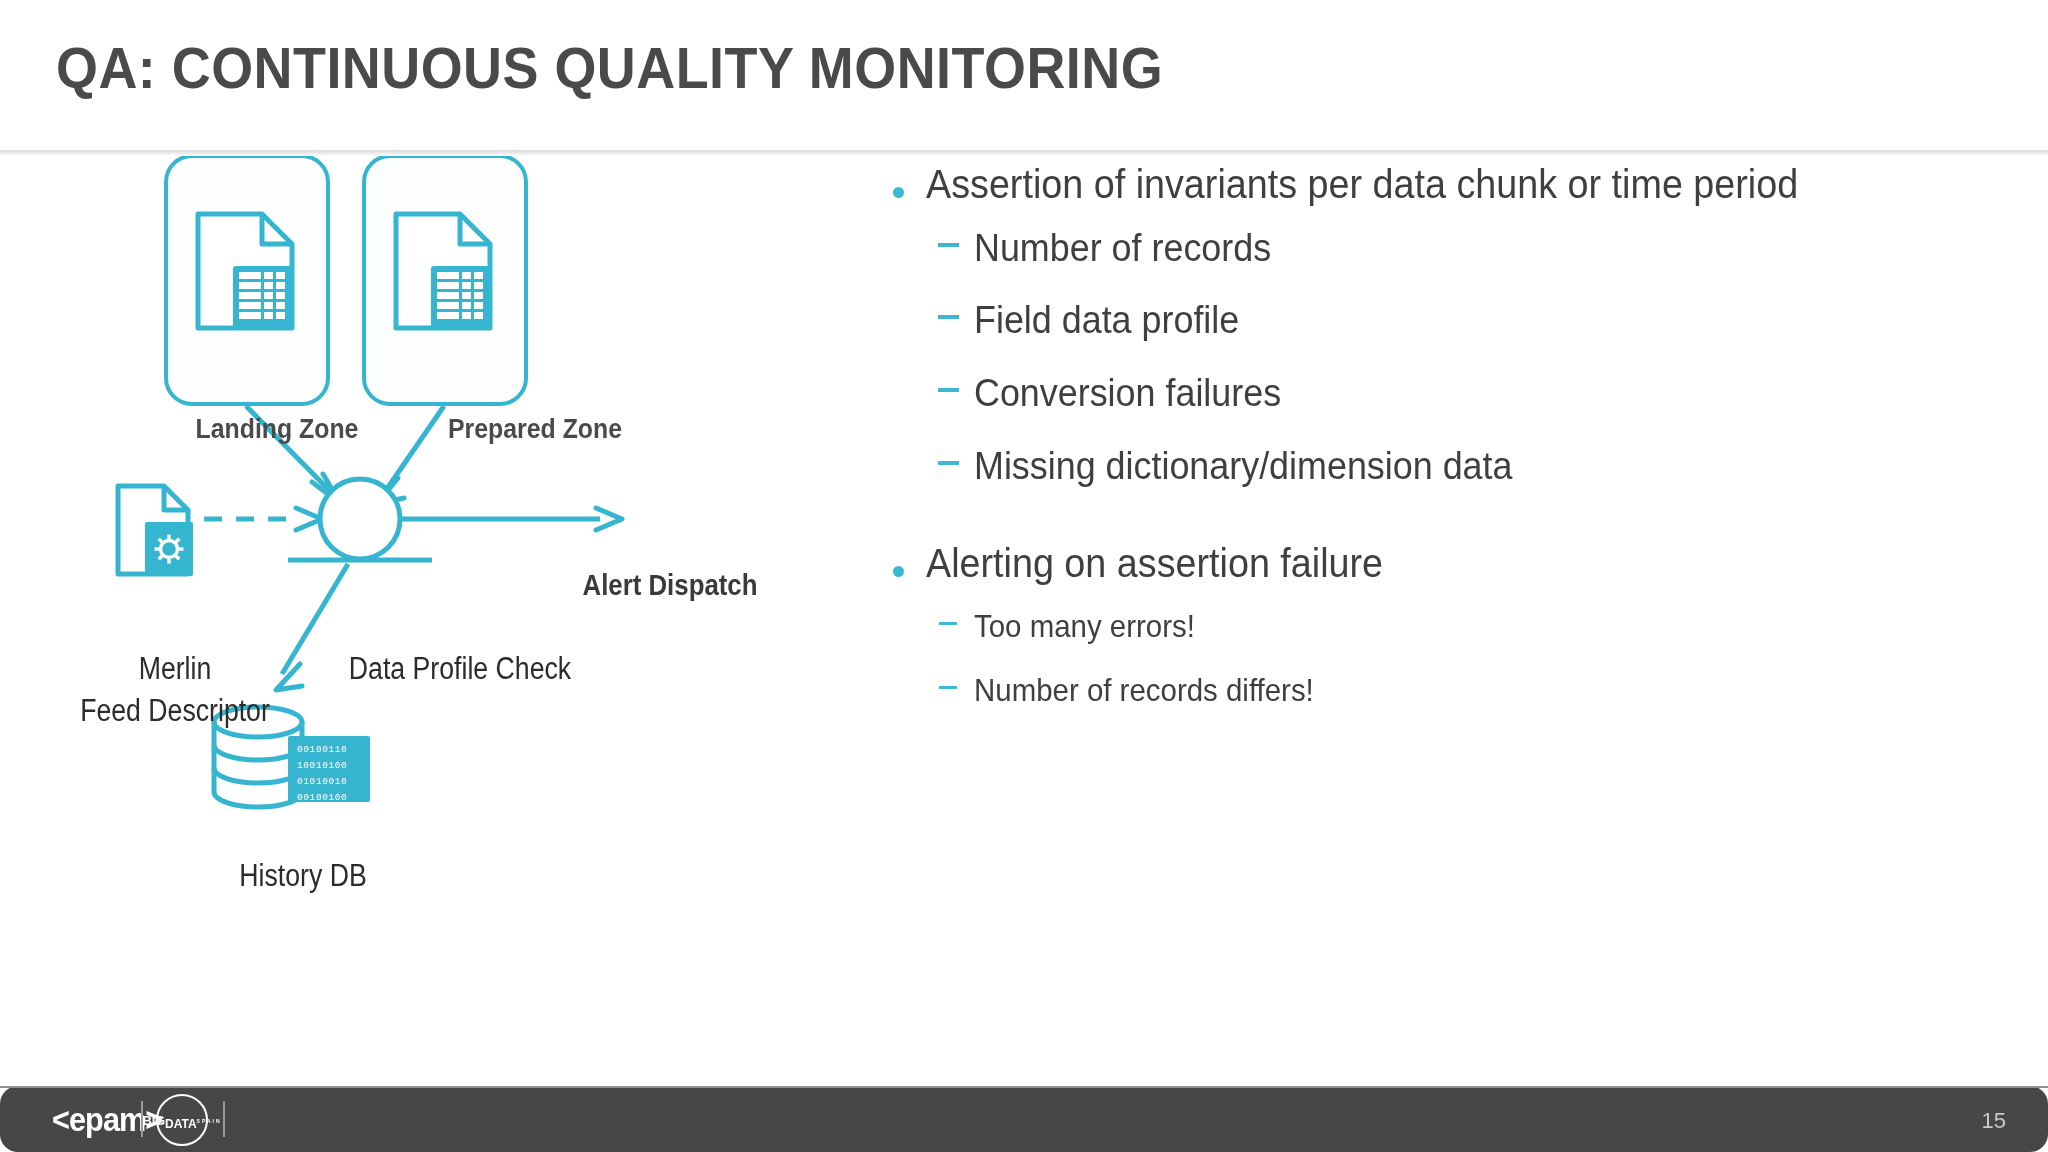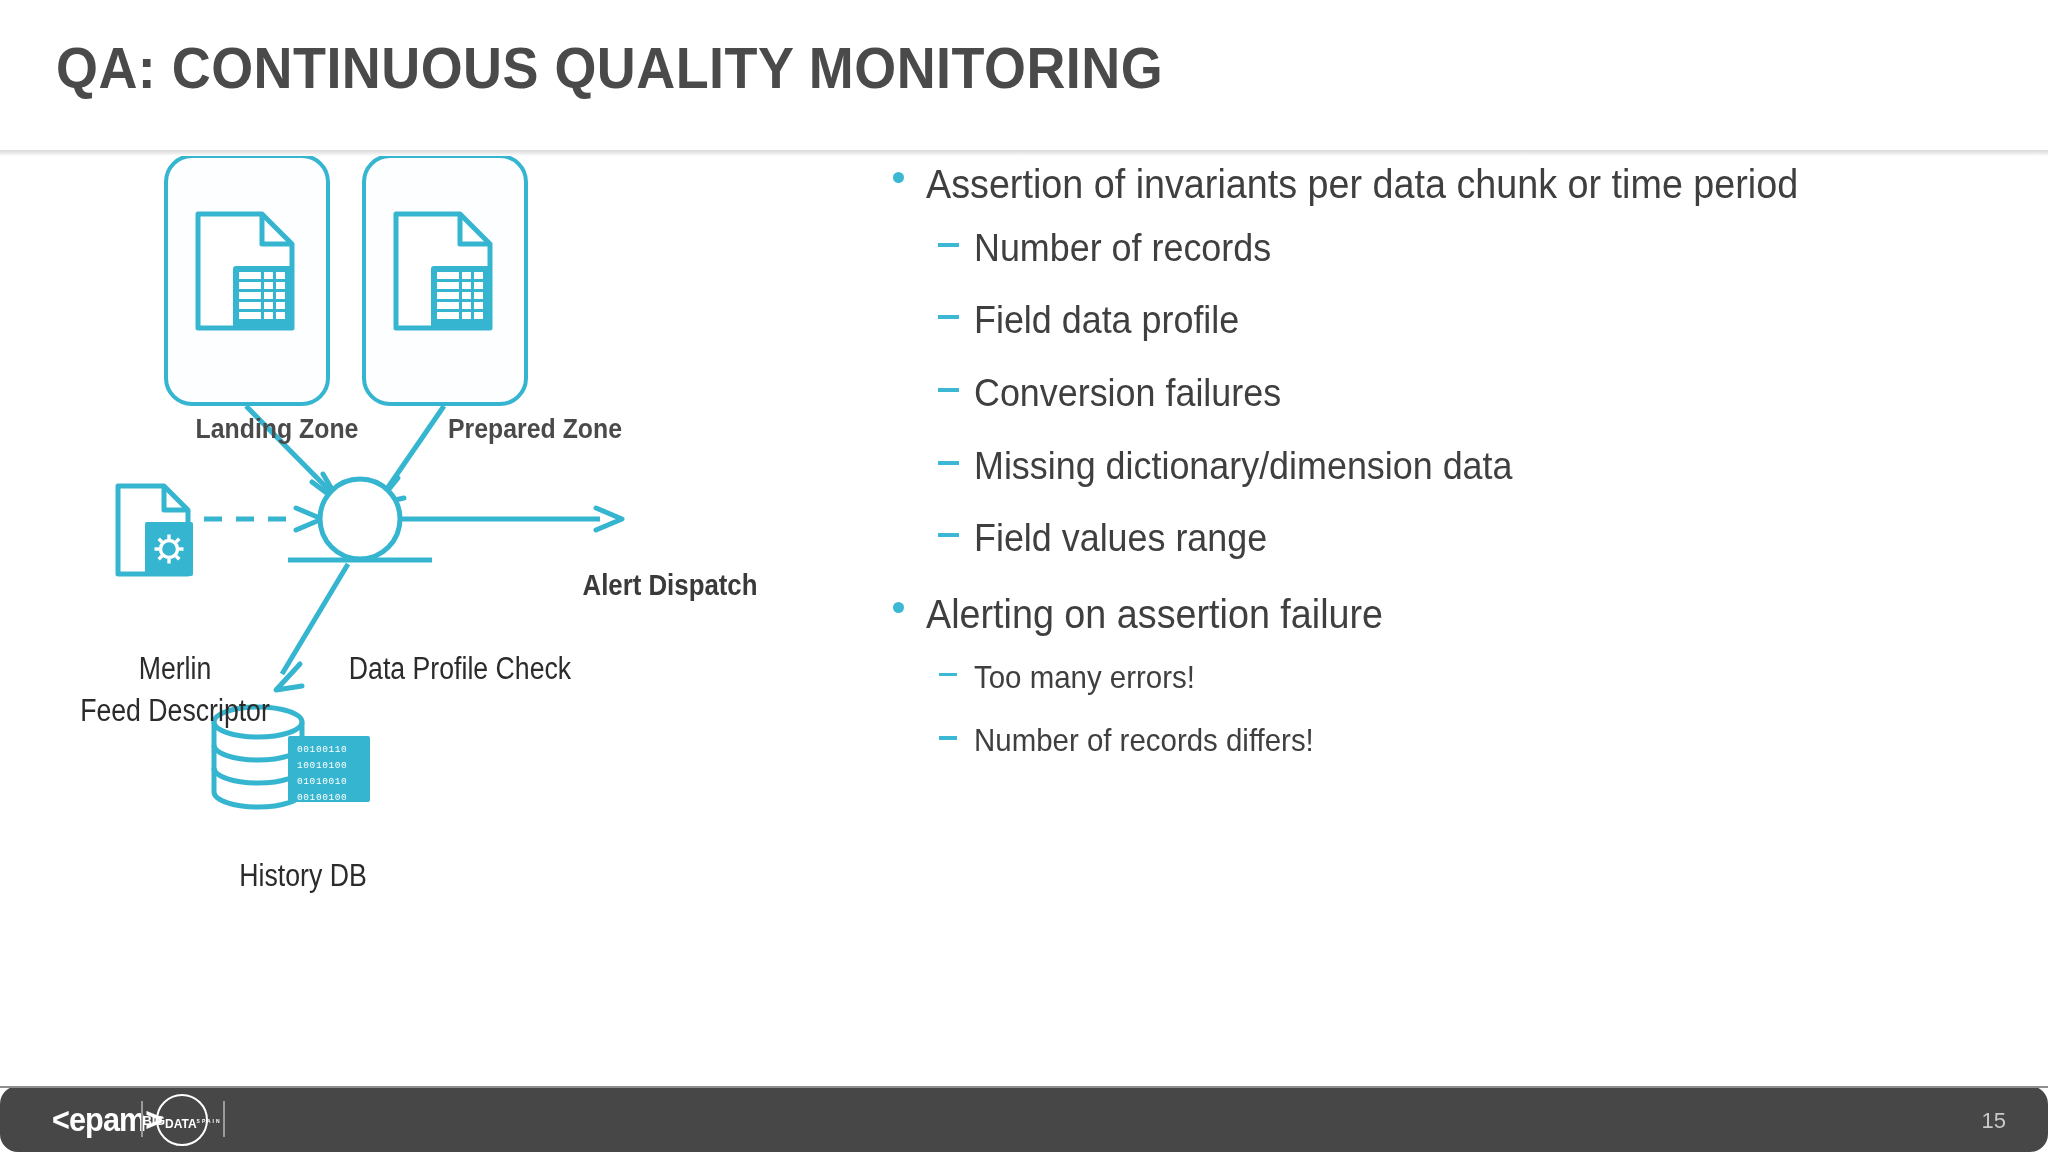--- a/index.html
+++ b/index.html
@@ -95,20 +95,21 @@
     position: absolute; left: 870px; top: 0;
     width: 1160px; height: 930px;
   }
   .bullet-row {
     position: relative;
     display: flex;
     align-items: flex-start;
   }
   .l1 {
     margin-left: 0px;
+    align-items: center;
   }
   .l1 .marker {
     width: 56px; flex: 0 0 56px;
     display: flex; justify-content: center;
     padding-top: 16px;
   }
   .l1 .dot {
     width: 11px; height: 11px; border-radius: 50%;
     background: #3cb8d4;
   }
@@ -390,26 +391,20 @@
         <span class="text">Conversion failures</span>
       </div>
       <div class="sp-22"></div>
       <div class="bullet-row l2">
         <span class="marker">
             <span class="dash"></span>
           </span>
         <span class="text">Missing dictionary/dimension data</span>
       </div>
       <div class="sp-22"></div>
-      <div class="bullet-row l2">
-        <span class="marker">
-            <span class="dash"></span>
-          </span>
-        <span class="text">Field values range</span>
-      </div>
 
       <div class="sp-22"></div>
 
       <div class="bullet-row l1">
         <span class="marker">
             <span class="dot"></span>
           </span>
         <span class="text">Alerting on assertion failure</span>
       </div>
 

